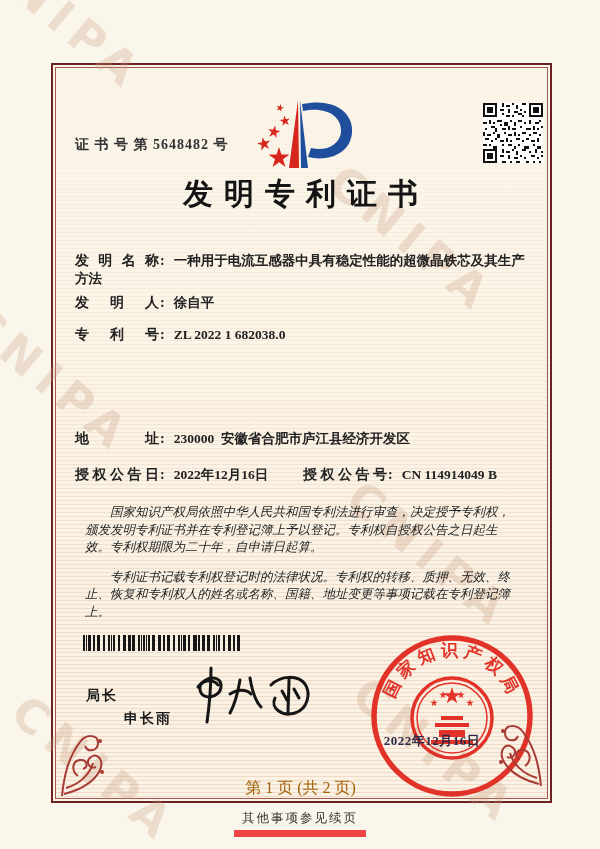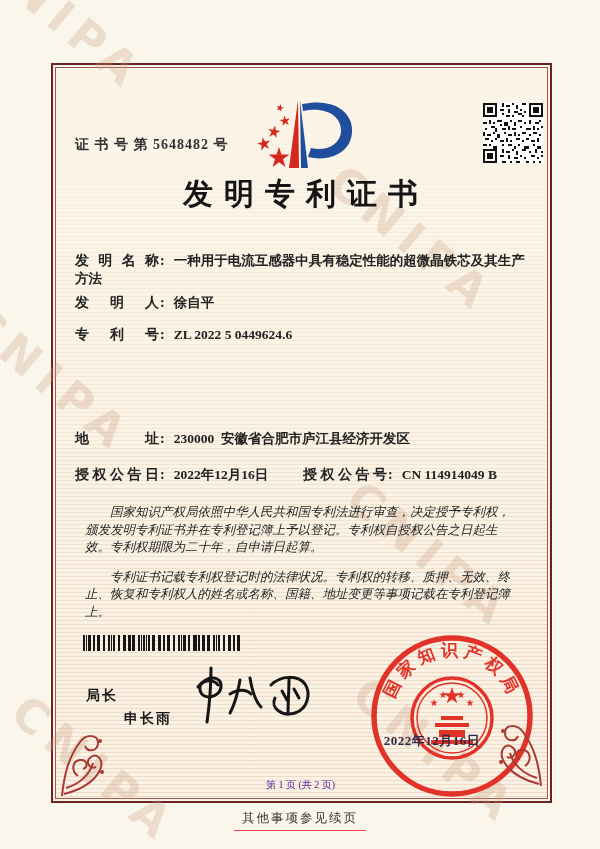--- a/index.html
+++ b/index.html
@@ -50,23 +50,23 @@
   .director-name{left:86px;top:710px;font-size:14px;font-weight:700;color:#1b1b1b;letter-spacing:2px;margin-left:38px;}
 
   .signature{left:178px;top:660px;}
   .seal{left:368px;top:632px;opacity:0.93;}
   .seal-date{left:370px;top:732px;width:124px;text-align:center;z-index:3;
              font-size:13px;font-weight:700;color:#2b2b47;letter-spacing:0.5px;}
 
   .ornament-left{left:56px;top:726px;}
   .ornament-right{left:481px;top:712px;transform:scaleX(-1);}
 
-  .page-num{left:52px;top:778px;width:497px;text-align:center;font-size:10px;color:#4c1d95;}
+  .page-num{left:52px;top:778px;width:497px;text-align:center;font-size:16px;color:#a16207;}
   .foot-note{left:0;top:810px;width:600px;text-align:center;font-size:12.5px;color:#333;}
-  .foot-note span{display:inline-block;border-bottom:1px solid #ef4444;padding:0 8px 3px 8px;letter-spacing:2px;}
+  .foot-note span{display:inline-block;border-bottom:7px solid #ef4444;padding:0 8px 3px 8px;letter-spacing:2px;}
 
   .logo{left:240px;top:96px;}
   .qr{left:483px;top:103px;}
 </style>
 </head>
 <body>
 
 <div class="page">
 
   <div class="wm" style="left:-38px;top:-10px">CNIPA</div>
@@ -115,21 +115,21 @@
 
   <div class="abs title">发明专利证书</div>
 
   <div class="abs row" style="top:252px">
     <span class="flabel">发明名称</span><span class="fcolon">:</span><span class="fvalue">一种用于电流互感器中具有稳定性能的超微晶铁芯及其生产方法</span>
   </div>
   <div class="abs row" style="top:294px">
     <span class="flabel">发明人</span><span class="fcolon">:</span><span class="fvalue">徐自平</span>
   </div>
   <div class="abs row" style="top:326px">
-    <span class="flabel">专利号</span><span class="fcolon">:</span><span class="fvalue">ZL 2022 5 0449624.6</span>
+    <span class="flabel">专利号</span><span class="fcolon">:</span><span class="fvalue">ZL 2022 1 682038.0</span>
   </div>
   <div class="abs row" style="top:430px">
     <span class="flabel">地址</span><span class="fcolon">:</span><span class="fvalue">230000  安徽省合肥市庐江县经济开发区</span>
   </div>
   <div class="abs row" style="top:466px">
     <span>
       <span class="flabel">授权公告日</span><span class="fcolon">:</span><span class="fvalue">2022年12月16日</span>
     </span>
     <span class="grant2">
       <span class="flabel">授权公告号</span><span class="fcolon">:</span><span class="fvalue">CN 114914049 B</span>

